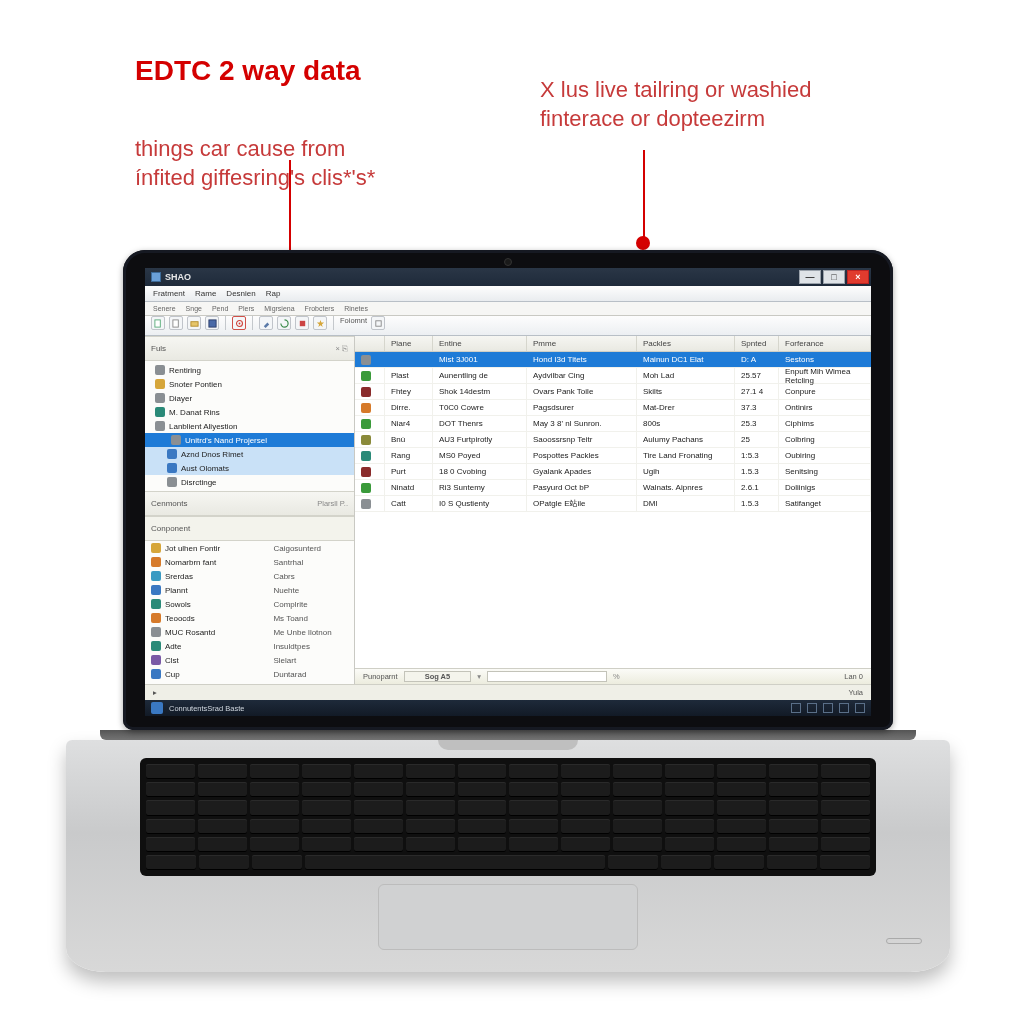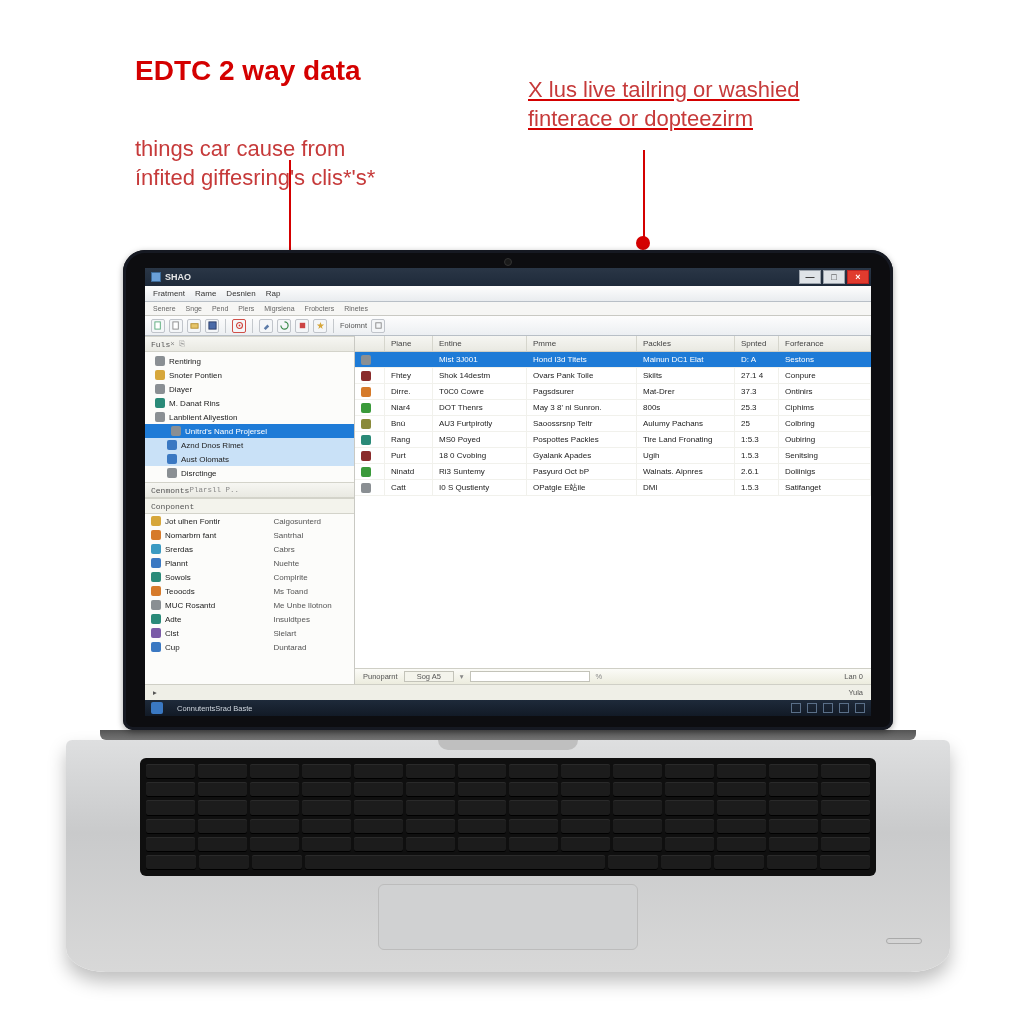--- a/index.html
+++ b/index.html
@@ -104,42 +104,42 @@
   .menubar span { cursor: default; }
 
   .subtabs {
     height: 14px; background:#f6f6f4; border-bottom:1px solid #c9c9c3;
     display:flex; align-items:center; gap:10px; padding:0 8px; font-size:7px; color:#666;
   }
 
   .toolbar {
     height: 20px; background: linear-gradient(#fdfdfd,#eceff2);
     border-bottom: 1px solid #b8bfc6;
-    display: flex; align-items: center; gap: 4px; padding: 0 6px;
+    display: flex; gap: 4px; padding: 0 6px;
   }
   .tb-sep { width:1px; height:14px; background:#c4c8cc; margin:0 2px; }
   .tb-btn { width:14px; height:14px; border:1px solid #c0c4ca; background:#f4f6f8;
             display:inline-flex; align-items:center; justify-content:center; border-radius:2px;}
   .tb-btn.red { border-color:#d05048; }
   .tb-btn svg { width:9px; height:9px; }
   .toolbar .label { font-size:7.5px; color:#555; }
 
   .workarea {
     position: absolute; left:0; right:0; top: 68px; bottom: 32px;
     display: flex;
   }
   .sidebar {
     width: 210px; display:flex; flex-direction:column;
     border-right:1px solid #c9c9c3; background:#fcfcfa;
   }
   .panel-head {
-    height:16px; background:linear-gradient(#f6f6f2,#e9e9e2);
+    height:25px; background:linear-gradient(#f6f6f2,#e9e9e2);
     border-top:1px solid #d3d3ca; border-bottom:1px solid #d3d3ca;
     font-size:8px; color:#555; display:flex; align-items:center;
-    justify-content:flex-start; padding:0 6px;font-family:Liberation Mono, monospace;
+    justify-content:space-between; padding:0 6px;
   }
   .panel-head .pull { color:#888; font-size:7.5px; }
   .tree { padding:2px 0; font-size:8px; }
   .tree-row { display:flex; align-items:center; gap:4px; height:14px; padding:0 6px 0 10px; }
   .tree-row .ticon { width:10px; height:10px; border-radius:2px; flex-shrink:0; }
   .tree-row.sel { background:#1e7bd7; color:#fff;padding-left:26px; }
   .tree-row.subsel { background:#c9e1f7; }
   .indent1 { padding-left: 22px; }
   .comp-table { font-size:8px; }
   .comp-row { display:flex; align-items:center; gap:4px; height:14px; padding:0 6px; }
@@ -200,21 +200,21 @@
 </head>
 <body>
 
 <div class="callout" style="left:135px; top:55px; max-width:360px;">
   <div class="title">EDTC 2 way data</div>
   <div class="sub" style="white-space:pre-line;margin-top:48px;">things car cause from
 ínfited giffesring's clis*'s*</div>
 </div>
 <div class="pointer-line" style="left:289px; top:160px; width:2px; height:146px;"></div>
 
-<div class="callout" style="left:528px; top:72px; max-width:420px;text-decoration:underline;">
+<div class="callout" style="left:540px; top:72px; max-width:420px;">
   <div class="sub" style="white-space:pre-line;">X lus live tailring or washied
 finterace or dopteezirm</div>
 </div>
 <div class="pointer-line" style="left:643px; top:150px; width:2px; height:88px;"></div>
 <div class="pointer-dot" style="left:636px; top:236px;"></div>
 
 <div class="callout" style="left:175px; top:900px;">
   <div class="title">DDTC</div>
   <div class="sub">dn impartonent</div>
 </div>
@@ -444,20 +444,31 @@
                 </div>
                 <div class="gc col-a"></div>
                 <div class="gc col-b">Mist 3J001</div>
                 <div class="gc col-c">Hond I3d Titets</div>
                 <div class="gc col-d">Mainun DC1 Elat</div>
                 <div class="gc col-e">D: A</div>
                 <div class="gc col-f">Sestons</div>
               </div>
               <div class="grow">
                 <div class="gc col-ic">
+                  <span class="gicon c-green"></span>
+                </div>
+                <div class="gc col-a">Plast</div>
+                <div class="gc col-b">Aunentling de</div>
+                <div class="gc col-c">Aydvilbar Cing</div>
+                <div class="gc col-d">Moh Lad</div>
+                <div class="gc col-e">25.57</div>
+                <div class="gc col-f">Enpuft Mih Wimea Retcling</div>
+              </div>
+              <div class="grow">
+                <div class="gc col-ic">
                   <span class="gicon c-dkred"></span>
                 </div>
                 <div class="gc col-a">Fhtey</div>
                 <div class="gc col-b">Shok 14destm</div>
                 <div class="gc col-c">Ovars Pank Toile</div>
                 <div class="gc col-d">Skilts</div>
                 <div class="gc col-e">27.1 4</div>
                 <div class="gc col-f">Conpure</div>
               </div>
               <div class="grow">
@@ -534,37 +545,37 @@
                 <div class="gc col-b">I0 S Qustienty</div>
                 <div class="gc col-c">OPatgle E站ile</div>
                 <div class="gc col-d">DMl</div>
                 <div class="gc col-e">1.5.3</div>
                 <div class="gc col-f">Satifanget</div>
               </div>
             </div>
 
           <div class="paginator">
             <span>Punoparnt</span>
-            <span style="border:1px solid #c3c3b9;padding:0 12px;background:#f4f4ec;">Sog A5</span>
+            <span style="border:1px solid #c3c3b9;padding:0 20px;background:#f4f4ec;font-weight:bold;">Sog A5</span>
             <span style="color:#888">▾</span>
             <input value="" style="">
             <span style="color:#888">%</span>
             <span style="flex:1"></span>
             <span>Lan 0</span>
           </div>
         </div>
       </div>
 
       <div class="statusbar">
         <span>▸</span>
         <span>Yula</span>
       </div>
 
       <div class="taskbar">
-        <div style="display:flex;align-items:center;gap:14px;">
+        <div style="display:flex;align-items:center;gap:6px;">
           <span class="start"></span>
           <span>ConnutentsSrad Baste</span>
         </div>
         <div class="tray">
           <span class="ti"></span>
           <span class="ti"></span>
           <span class="ti"></span>
           <span class="ti"></span>
           <span class="ti"></span>
         </div>

